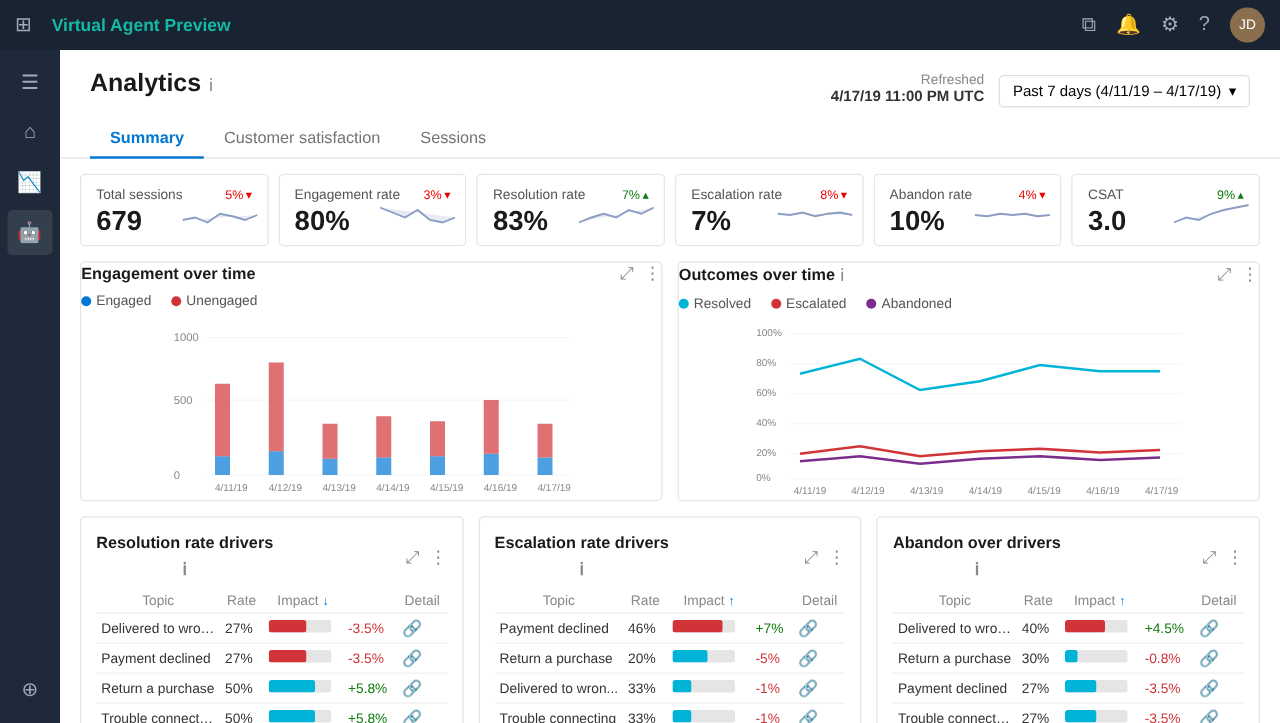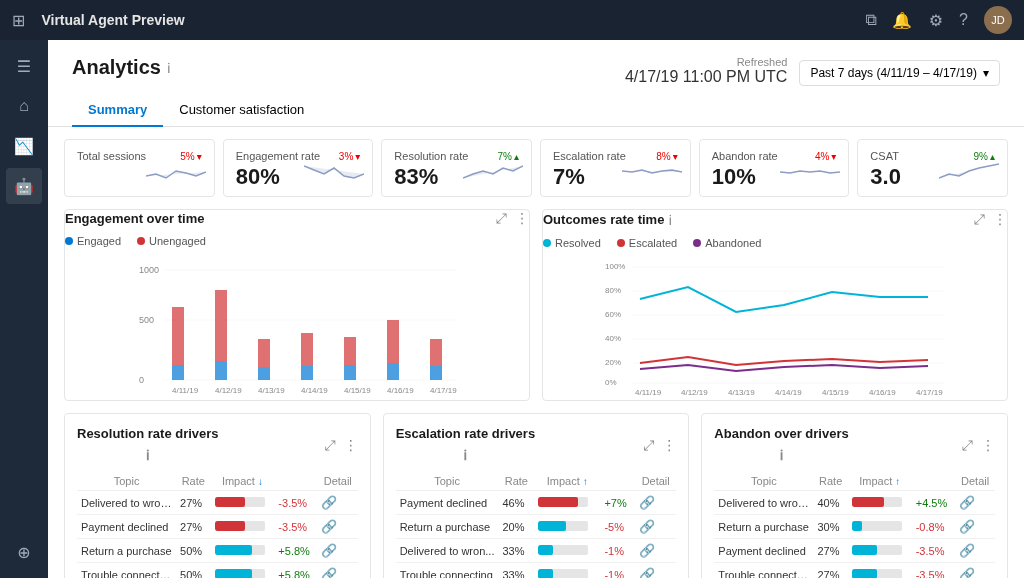--- a/index.html
+++ b/index.html
@@ -31,21 +31,21 @@
       right: 0;
       height: 40px;
       background: #1a2332;
       display: flex;
       align-items: center;
       padding: 0 12px;
       z-index: 100;
       gap: 8px;
     }
     .app-header-title {
-      color: #e5e5e5;
+      color: #14b8a6;
       font-size: 14px;
       font-weight: 600;
       margin-left: 8px;
     }
     .header-right {
       margin-left: auto;
       display: flex;
       align-items: center;
       gap: 16px;
       color: #a0aab8;
@@ -120,23 +120,23 @@
     }
 
     .refresh-section {
       text-align: right;
     }
     .refresh-label {
       font-size: 11px;
       color: #888;
     }
     .refresh-time {
-      font-size: 16px;
+      font-size: 12px;
       color: #333;
-      font-weight: 400;
+      font-weight: 700;
     }
 
     .date-range-btn {
       background: #fff;
       border: 1px solid #ddd;
       border-radius: 4px;
       padding: 5px 10px;
       font-size: 12px;
       cursor: pointer;
       display: flex;
@@ -148,21 +148,21 @@
     
     .tabs {
       display: flex;
       gap: 0;
       padding: 8px 24px 0;
       border-bottom: 1px solid #e0e0e0;
     }
     .tab {
       padding: 8px 16px;
       font-size: 13px;
-      color: #000000;
+      color: #737373;
       cursor: pointer;
       border-bottom: 2px solid transparent;
       margin-bottom: -1px;
     }
     .tab.active {
       color: #0078d4;
       border-bottom-color: #0078d4;
       font-weight: 600;
     }
 
@@ -373,31 +373,33 @@
         <button class="date-range-btn">
           <span>Past 7 days (4/11/19 – 4/17/19)</span>
           <span>▾</span>
         </button>
       </div>
     </div>
 
     <div class="tabs">
       <div class="tab active">Summary</div>
       <div class="tab">Customer satisfaction</div>
+      <div class="tab">Sessions</div>
     </div>
 
     <div class="kpi-row">
 
       <div class="kpi-card">
         <div class="kpi-label">
           <span>Total sessions</span>
           <span class="kpi-badge down">
             <span>5%</span> ▾
           </span>
         </div>
+        <div class="kpi-value">679</div>
         <svg class="kpi-sparkline" viewBox="0 0 60 32">
           <polyline points="0,20 10,18 20,22 30,15 40,17 50,20 60,16" fill="rgba(139,157,195,0.2)" stroke="#8b9dc3" stroke-width="1.5"></polyline>
         </svg>
       </div>
 
       <div class="kpi-card">
         <div class="kpi-label">
           <span>Engagement rate</span>
           <span class="kpi-badge down">
             <span>3%</span> ▾
@@ -515,21 +517,21 @@
           <text x="164" y="138" font-size="8" fill="#888">4/14/19</text>
           <text x="207" y="138" font-size="8" fill="#888">4/15/19</text>
           <text x="250" y="138" font-size="8" fill="#888">4/16/19</text>
           <text x="293" y="138" font-size="8" fill="#888">4/17/19</text>
         </svg>
       </div>
 
       <div class="chart-card">
         <div class="chart-header">
           <div style="display:flex;align-items:center;gap:4px;">
-            <span class="chart-title">Outcomes rate time</span>
+            <span class="chart-title">Outcomes over time</span>
             <span class="info-icon">ℹ</span>
           </div>
           <div class="chart-actions">
             <span>⤢</span>
             <span>⋮</span>
           </div>
         </div>
         <div class="chart-legend">
           <div class="legend-item">
             <div class="legend-dot" style="background:#00b4d8;"></div>

